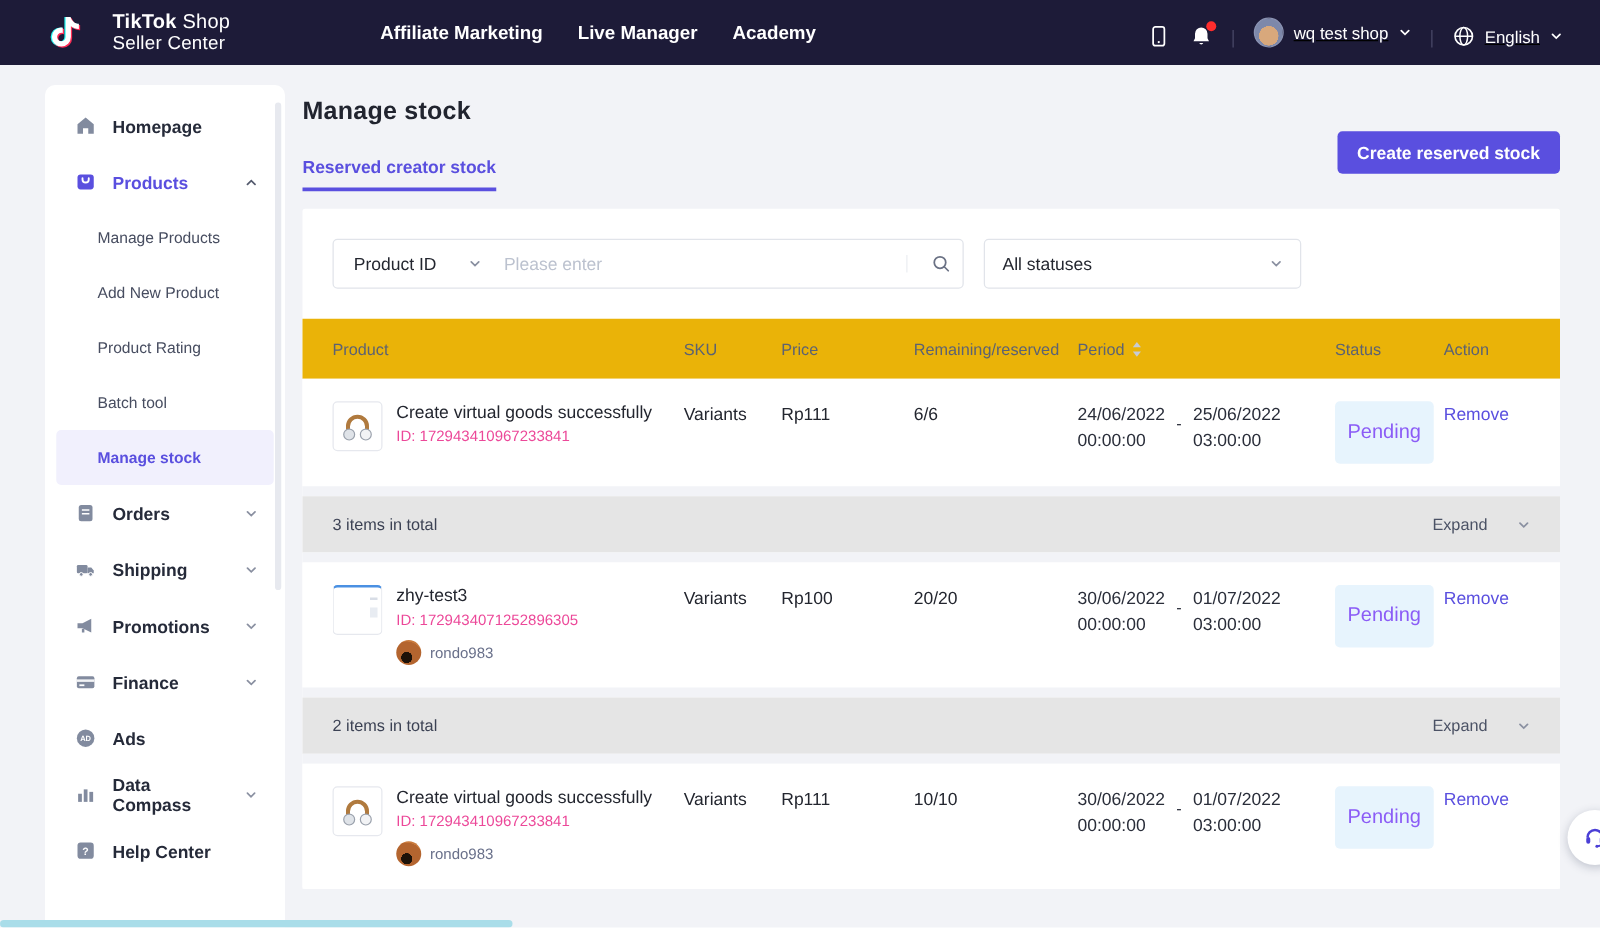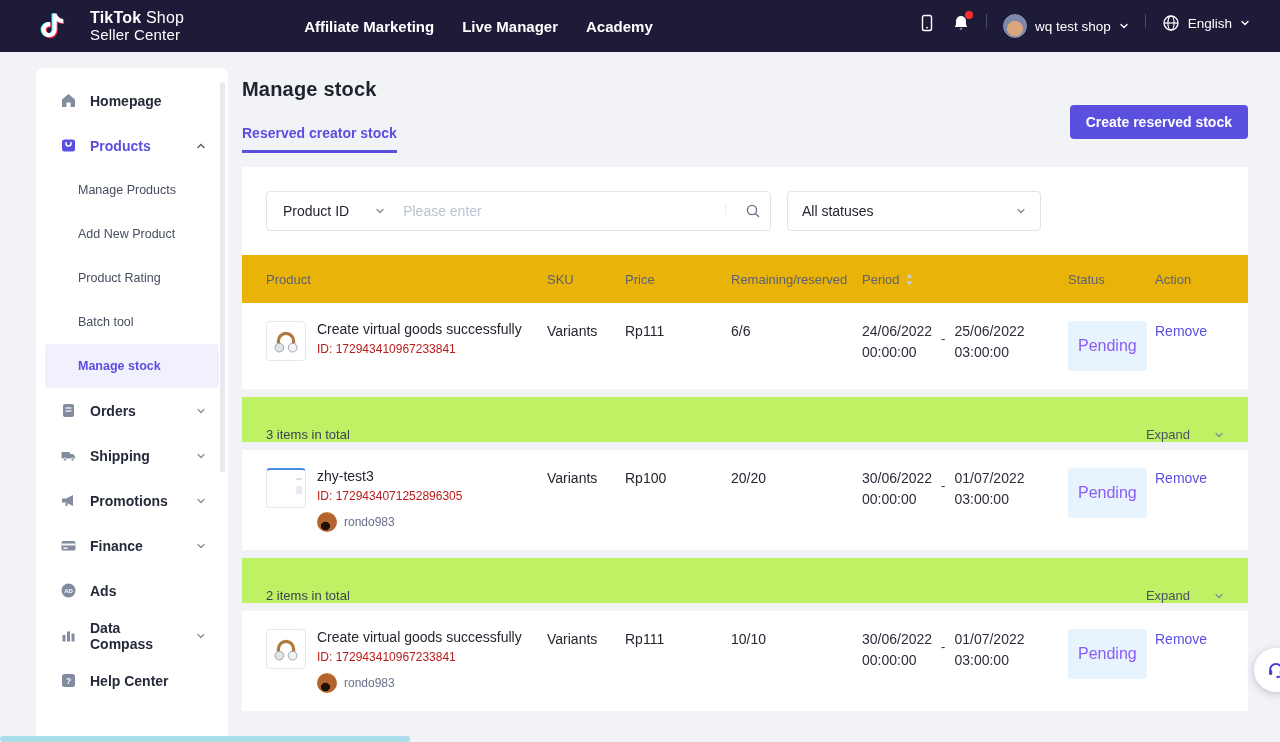--- a/index.html
+++ b/index.html
@@ -8,21 +8,21 @@
 
   
   .topbar { position:absolute; left:0; top:0; width:1280px; height:52px; background:#1d1b38; display:flex; align-items:center; z-index:20; }
   .logo { display:flex; align-items:center; gap:24px; margin-left:40px; }
   .logo-note { width:26px; height:30px; }
   .logo-text { color:#fff; line-height:1.12; letter-spacing:.2px; }
   .logo-l1 { font-size:16px; } .logo-l1 b { font-weight:700; }
   .logo-l2 { font-size:15px; font-weight:400; }
   .topnav { display:flex; gap:28px; margin-left:120px; }
   .topnav-item { color:#fff; font-size:15px; font-weight:600; cursor:pointer; }
-  .topbar-right { margin-left:auto; margin-right:30px; display:flex; align-items:flex-start; gap:16px; }
+  .topbar-right { margin-left:auto; margin-right:30px; display:flex; align-items:flex-end; gap:16px;text-decoration:underline; }
   .tb-icon { width:18px; height:18px; position:relative; cursor:pointer; }
   .red-dot { position:absolute; right:-3px; top:-3px; width:8px; height:8px; border-radius:50%; background:#ff2d2d; }
   .tb-divider { width:1px; height:14px; background:#4a4a68; }
   .shop-chip { display:flex; align-items:center; gap:8px; cursor:pointer; }
   .tb-avatar { width:24px; height:24px; border-radius:50%; background:radial-gradient(circle at 50% 62%, #d8a87c 0 44%, #7d88aa 45%); border:1px solid #8b93b2; }
   .tb-label { color:#fff; font-size:13.5px; }
   .chev { width:10px; height:10px; }
 
   
   .sidebar { position:absolute; left:36px; top:68px; width:192px; height:674px; background:#fff; border-radius:8px 8px 0 0; z-index:5; }
@@ -57,37 +57,37 @@
   .thead { background:#eab308; height:48px; align-items:center; }
   .th { font-size:13px; color:#5c6273; display:flex; align-items:center; gap:5px; }
 
   .grow { padding-top:18px; padding-bottom:18px; background:#fff; }
   .pcell { display:flex; gap:11px; }
   .thumb { width:40px; height:40px; border:1px solid #e6e8ee; border-radius:4px; flex:none; overflow:hidden; background:#fff; position:relative; }
   .thumb-doc { border-top:2px solid #4a90e2; }
   .thumb-doc .l1 { position:absolute; right:3px; top:8px; width:6px; height:2px; background:#d8dde6; }
   .thumb-doc .l2 { position:absolute; right:3px; top:16px; width:6px; height:8px; background:#e8ecf2; }
   .pname { font-size:14px; color:#23262f; }
-  .pid { font-size:12px; color:#b91c1c; margin-top:5px; }
+  .pid { font-size:12px; color:#ec4899; margin-top:5px; }
   .creator { display:flex; align-items:center; gap:7px; margin-top:9px; }
   .cr-avatar { width:20px; height:20px; border-radius:50%; }
   .av-gray { background:#d6d9df; position:relative; }
   .av-gray::before { content:""; position:absolute; left:6.5px; top:4px; width:7px; height:7px; border-radius:50%; background:#fff; }
   .av-gray::after { content:""; position:absolute; left:3.5px; top:12px; width:13px; height:8px; border-radius:7px 7px 0 0; background:#fff; }
   .av-orange { background:radial-gradient(circle at 42% 70%, #1d1208 0 24%, #b4652f 25% 70%, #c97a3c 71%); }
   .cr-name { font-size:12px; color:#69708a; }
   .cell { font-size:14px; color:#23262f; padding-top:2px; }
   .period { display:flex; gap:9px; }
   .pstack { font-size:14px; color:#2a2e3a; line-height:21px; }
   .pdash { color:#2a2e3a; padding-top:10px; font-size:13px; }
   .badge { display:inline-block; background:#e7f4fd; color:#8b5cf6; font-size:16px; padding:16px 10px; border-radius:4px; }
   .remove-link { font-size:14px; color:#5a4fdf; font-weight:500; cursor:pointer; padding-top:2px; }
 
   .ggap { height:8px; background:#f2f3f7; }
-  .gfooter { height:45px; display:flex; align-items:flex-end; justify-content:space-between; padding:0 24px; background:#bef264; }
+  .gfooter { height:45px; display:flex; align-items:center; justify-content:space-between; padding:0 24px; background:#e5e5e5; }
   .gf-count { font-size:13px; color:#3c4254; }
   .gf-expand { display:flex; align-items:center; gap:24px; font-size:13px; color:#4b5265; cursor:pointer; }
 
   
   .support-fab { position:absolute; left:1254px; top:648px; width:44px; height:44px; border-radius:50%; background:#fff; box-shadow:0 2px 8px rgba(40,50,80,.25); display:flex; align-items:center; justify-content:center; z-index:30; }
   .hscroll { position:absolute; left:0; bottom:0; width:410px; height:6px; background:#a9dde9; border-radius:3px; z-index:40; }
 </style>
 </head>
 <body>
 

